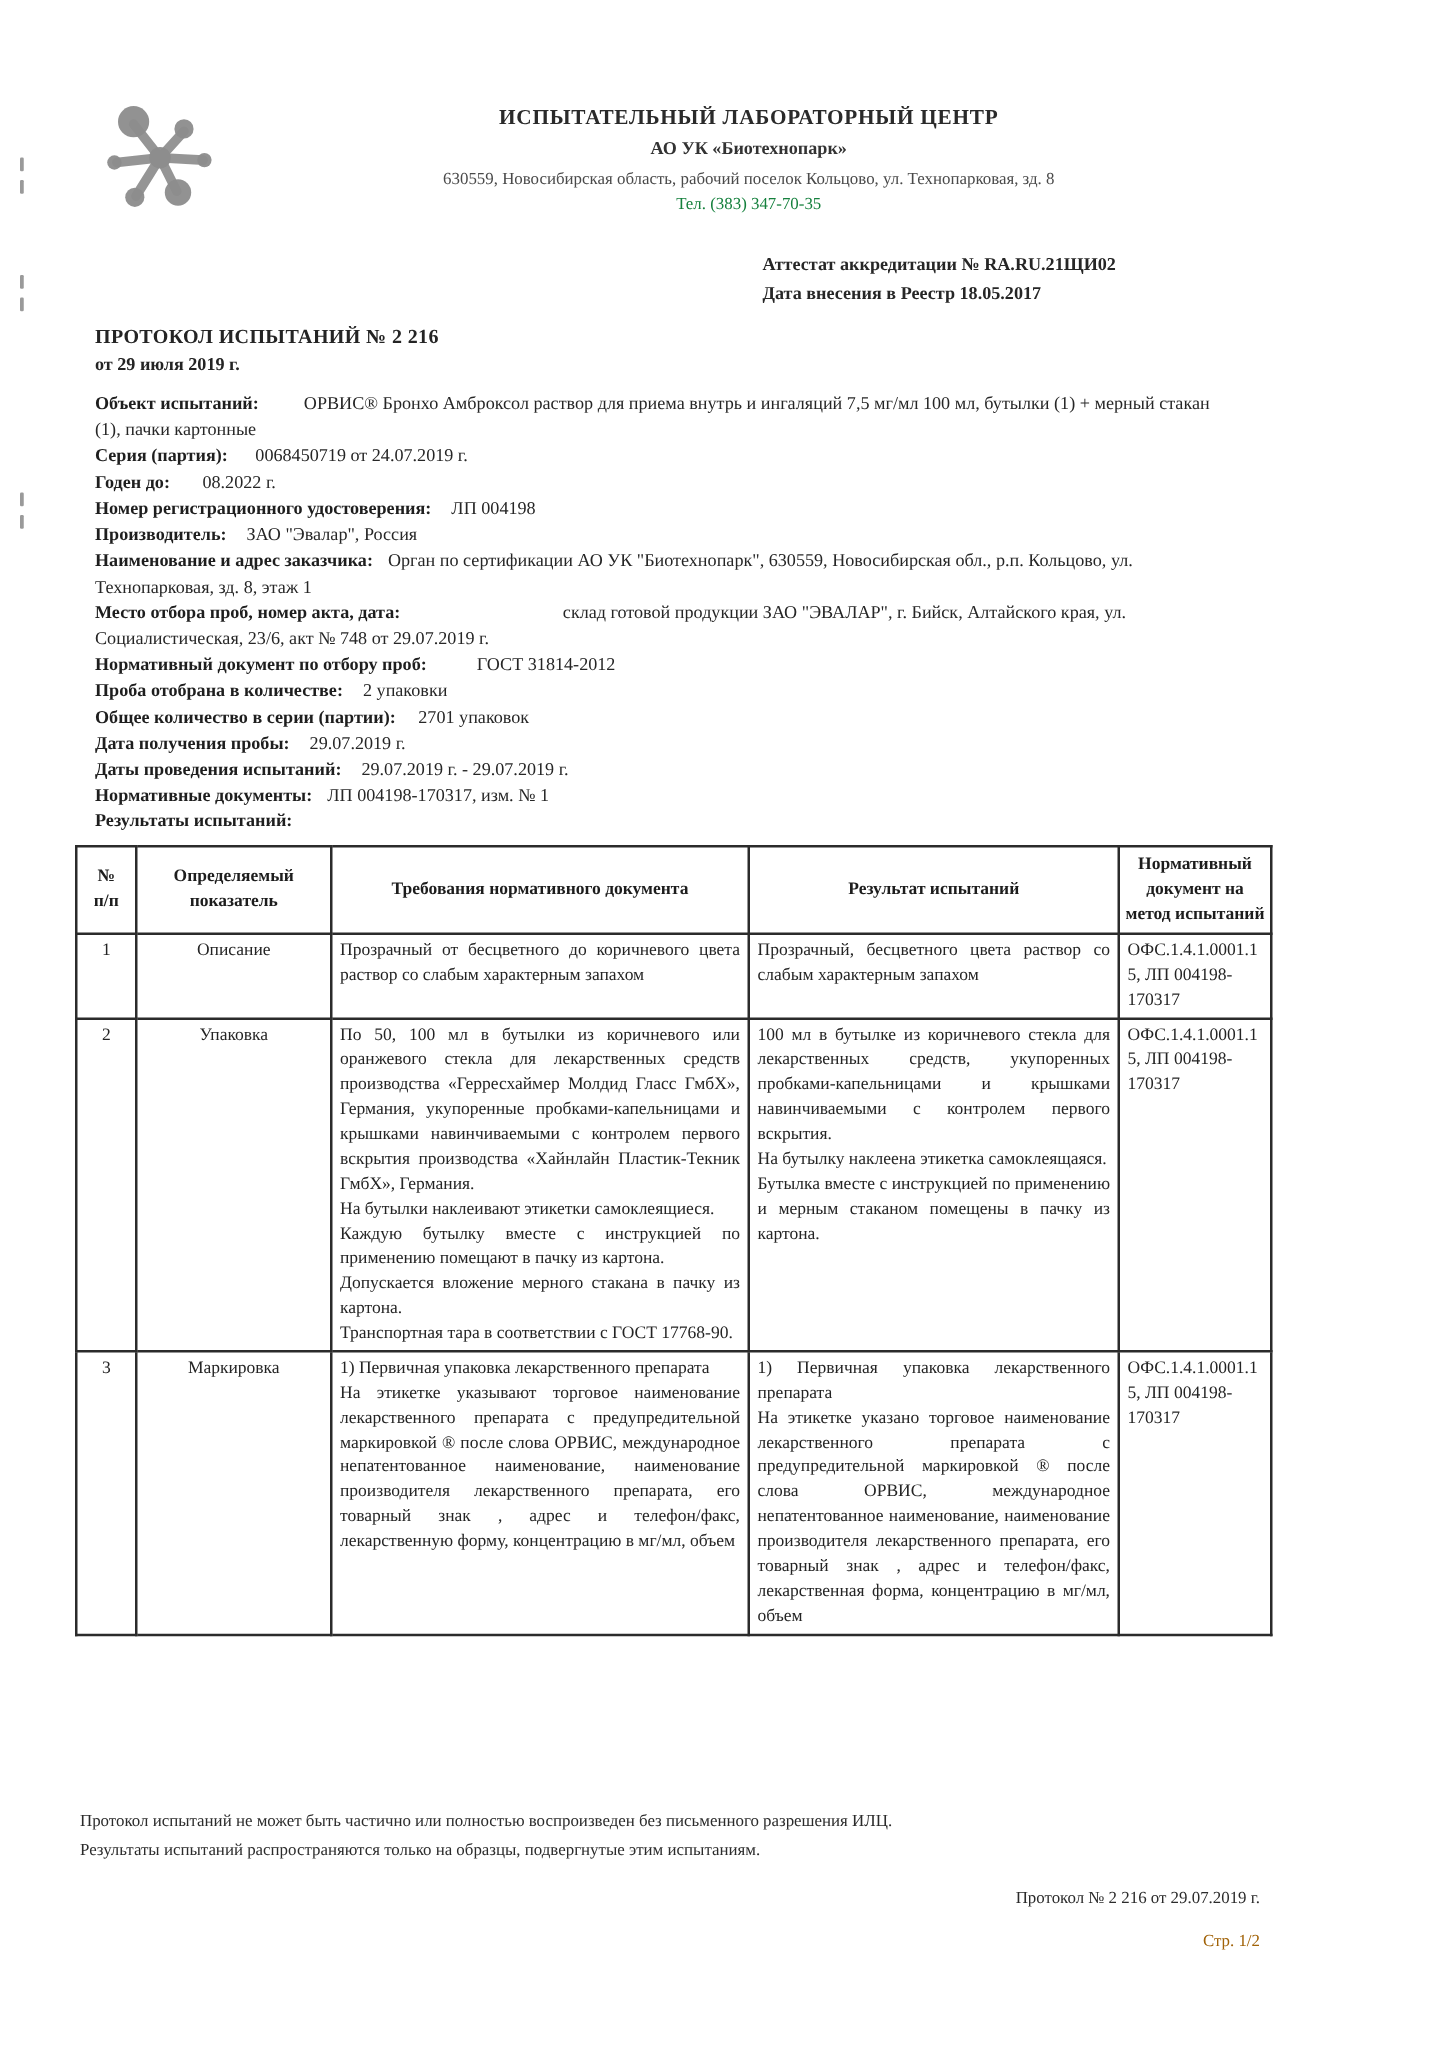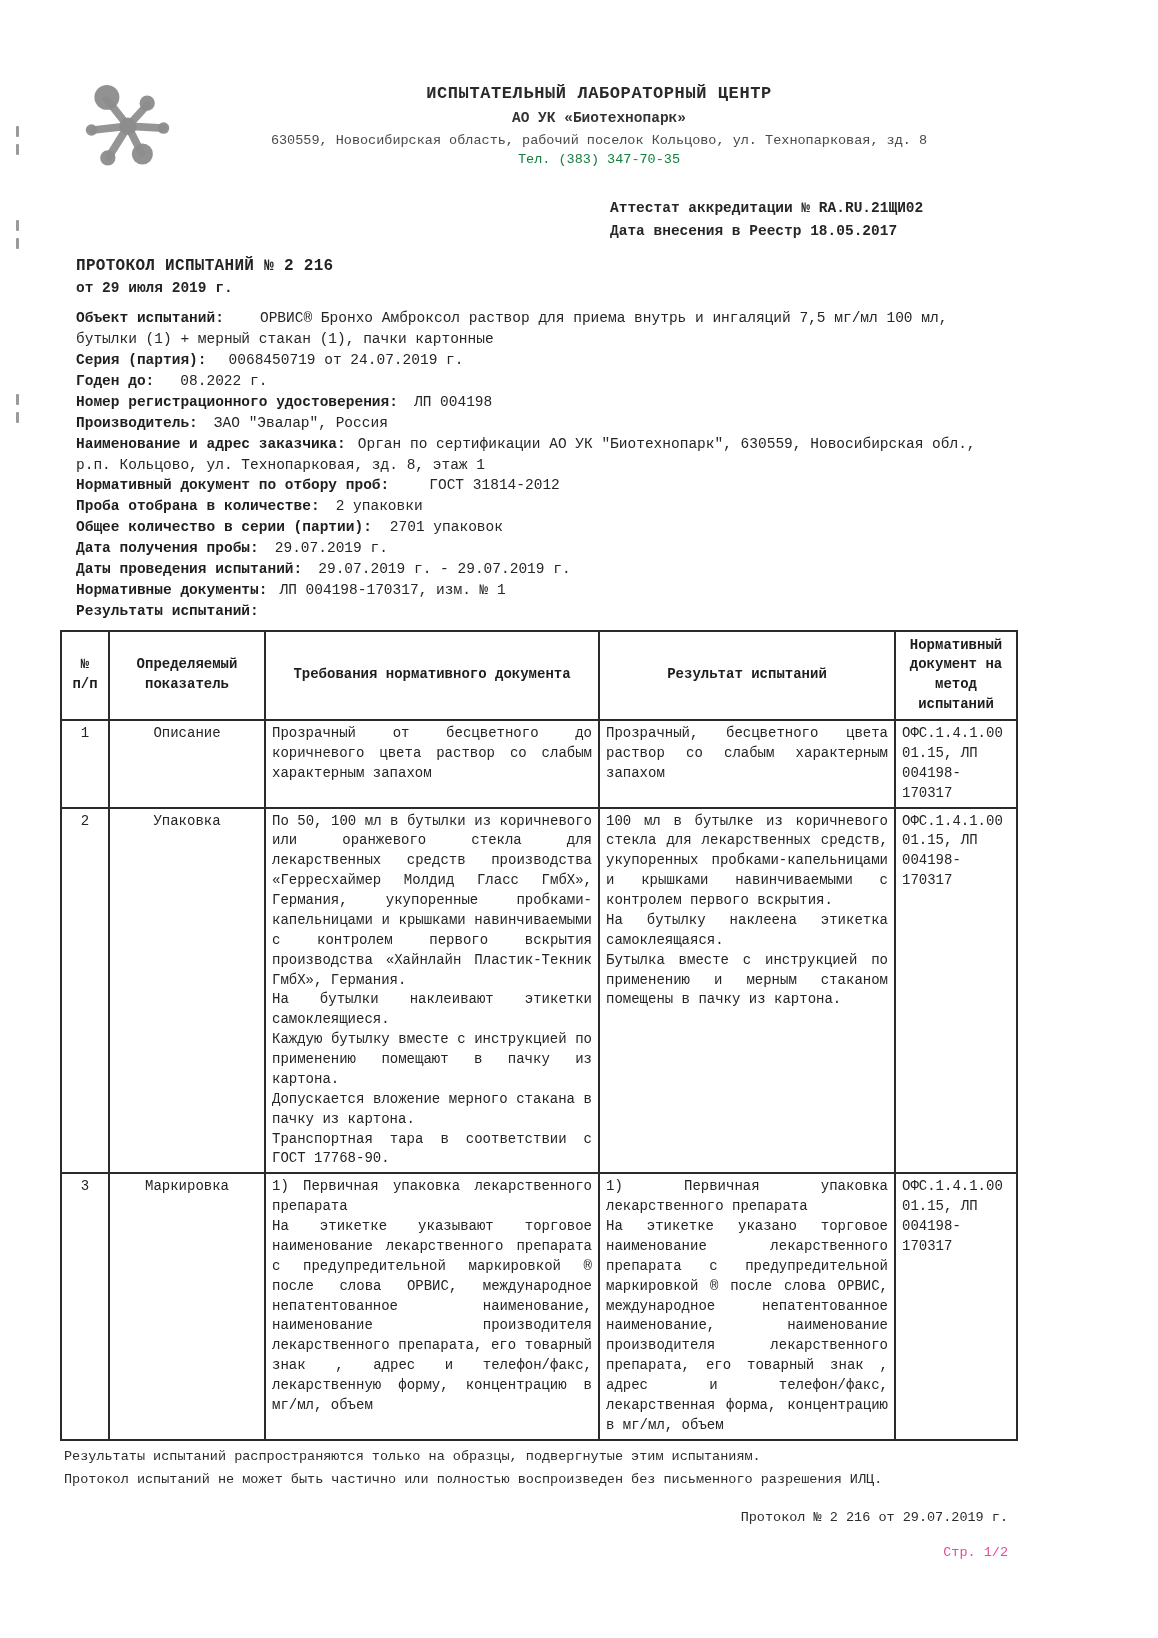--- a/index.html
+++ b/index.html
@@ -4,21 +4,21 @@
 <style>
   * { margin:0; padding:0; box-sizing:border-box; }
   html,body { background:#ffffff; }
   body {
     width:1158px; height:1638px;
     font-family:"Liberation Serif","DejaVu Serif",serif;
     color:#242424;
     position:relative;
     overflow:hidden;
   }
-  .page { position:relative; width:1150px; height:1638px; padding:84px 78px 0 76px;font-family:Liberation Mono, monospace; }
+  .page { position:relative; width:1150px; height:1638px; padding:84px 78px 0 76px; }
 
   
   .tick { position:absolute; width:3px; height:11px; background:#9a9a9a; border-radius:1px; }
 
   
   .logo { position:absolute; left:80px; top:82px; width:96px; height:96px; }
 
   
   .head-center { text-align:center; padding:0 40px 0 90px; }
   .org-name { font-size:17px; font-weight:bold; letter-spacing:.6px; color:#2a2a2a; }
@@ -45,21 +45,21 @@
   th,td { border:2px solid #2b2b2b; vertical-align:top; font-size:14px; line-height:1.42; padding:3px 6px; }
   th { text-align:center; vertical-align:middle; font-weight:bold; white-space:pre-line; padding:4px 3px; color:#1d1d1d; }
   td.c-num { text-align:center; }
   td.c-ind { text-align:center; }
   td.c-req, td.c-res { text-align:justify; white-space:pre-line; }
   td.c-met { overflow-wrap:anywhere; }
 
   
   .notes { position:absolute; left:64px; top:1446px; font-size:13.5px; line-height:1.7; color:#2b2b2b; }
   .proto-ref { position:absolute; right:142px; top:1510px; font-size:13.5px; color:#2b2b2b; }
-  .page-num  { position:absolute; right:142px; top:1545px; font-size:13.5px; color:#ec4899; }
+  .page-num  { position:absolute; right:142px; top:1545px; font-size:13.5px; color:#a16207; }
 </style>
 </head>
 <body>
 
 <div class="page">
 
   <div class="tick" style="left:16px; top:126px;"></div>
   <div class="tick" style="left:16px; top:144px;"></div>
   <div class="tick" style="left:16px; top:220px;"></div>
   <div class="tick" style="left:16px; top:238px;"></div>
@@ -103,20 +103,21 @@
     <div class="title-date">от 29 июля 2019 г.</div>
   </div>
 
   <div class="fields">
     <p><b>Объект испытаний:</b><span class="val g36">ОРВИС® Бронхо Амброксол раствор для приема внутрь и ингаляций 7,5 мг/мл 100 мл, бутылки (1) + мерный стакан (1), пачки картонные</span></p>
     <p><b>Серия (партия):</b><span class="val g22">0068450719 от 24.07.2019 г.</span></p>
     <p><b>Годен до:</b><span class="val g26">08.2022 г.</span></p>
     <p><b>Номер регистрационного удостоверения:</b><span class="val g16">ЛП 004198</span></p>
     <p><b>Производитель:</b><span class="val g16">ЗАО "Эвалар", Россия</span></p>
     <p><b>Наименование и адрес заказчика:</b><span class="val g12">Орган по сертификации АО УК "Биотехнопарк", 630559, Новосибирская обл., р.п. Кольцово, ул. Технопарковая, зд. 8, этаж 1</span></p>
+    <p><b>Место отбора проб, номер акта, дата:</b><span class="val g130">склад готовой продукции ЗАО "ЭВАЛАР", г. Бийск, Алтайского края, ул. Социалистическая, 23/6, акт № 748 от 29.07.2019 г.</span></p>
     <p><b>Нормативный документ по отбору проб:</b><span class="val g40">ГОСТ 31814-2012</span></p>
     <p><b>Проба отобрана в количестве:</b><span class="val g16">2 упаковки</span></p>
     <p><b>Общее количество в серии (партии):</b><span class="val g10">2701 упаковок</span></p>
     <p><b>Дата получения пробы:</b><span class="val g16">29.07.2019 г.</span></p>
     <p><b>Даты проведения испытаний:</b><span class="val g16">29.07.2019 г. - 29.07.2019 г.</span></p>
     <p><b>Нормативные документы:</b><span class="val g12">ЛП 004198-170317, изм. № 1</span></p>
     <p><b>Результаты испытаний:</b></p>
   </div>
 
   <table>
@@ -164,20 +165,20 @@
         <td class="c-req">1) Первичная упаковка лекарственного препарата
 На этикетке указывают торговое наименование лекарственного препарата с предупредительной маркировкой ® после слова ОРВИС, международное непатентованное наименование, наименование производителя лекарственного препарата, его товарный знак , адрес и телефон/факс, лекарственную форму, концентрацию в мг/мл, объем</td>
         <td class="c-res">1) Первичная упаковка лекарственного препарата
 На этикетке указано торговое наименование лекарственного препарата с предупредительной маркировкой ® после слова ОРВИС, международное непатентованное наименование, наименование производителя лекарственного препарата, его товарный знак , адрес и телефон/факс, лекарственная форма, концентрацию в мг/мл, объем</td>
         <td class="c-met">ОФС.1.4.1.0001.15, ЛП 004198-170317</td>
       </tr>
     </tbody>
   </table>
 
   <div class="notes">
+    <div>Протокол испытаний не может быть частично или полностью воспроизведен без письменного разрешения ИЛЦ.</div>
     <div>Результаты испытаний распространяются только на образцы, подвергнутые этим испытаниям.</div>
-    <div>Протокол испытаний не может быть частично или полностью воспроизведен без письменного разрешения ИЛЦ.</div>
   </div>
 
   <div class="proto-ref">Протокол № 2 216 от 29.07.2019 г.</div>
   <div class="page-num">Стр. 1/2</div>
 
 </div>
 
 </body></html>

